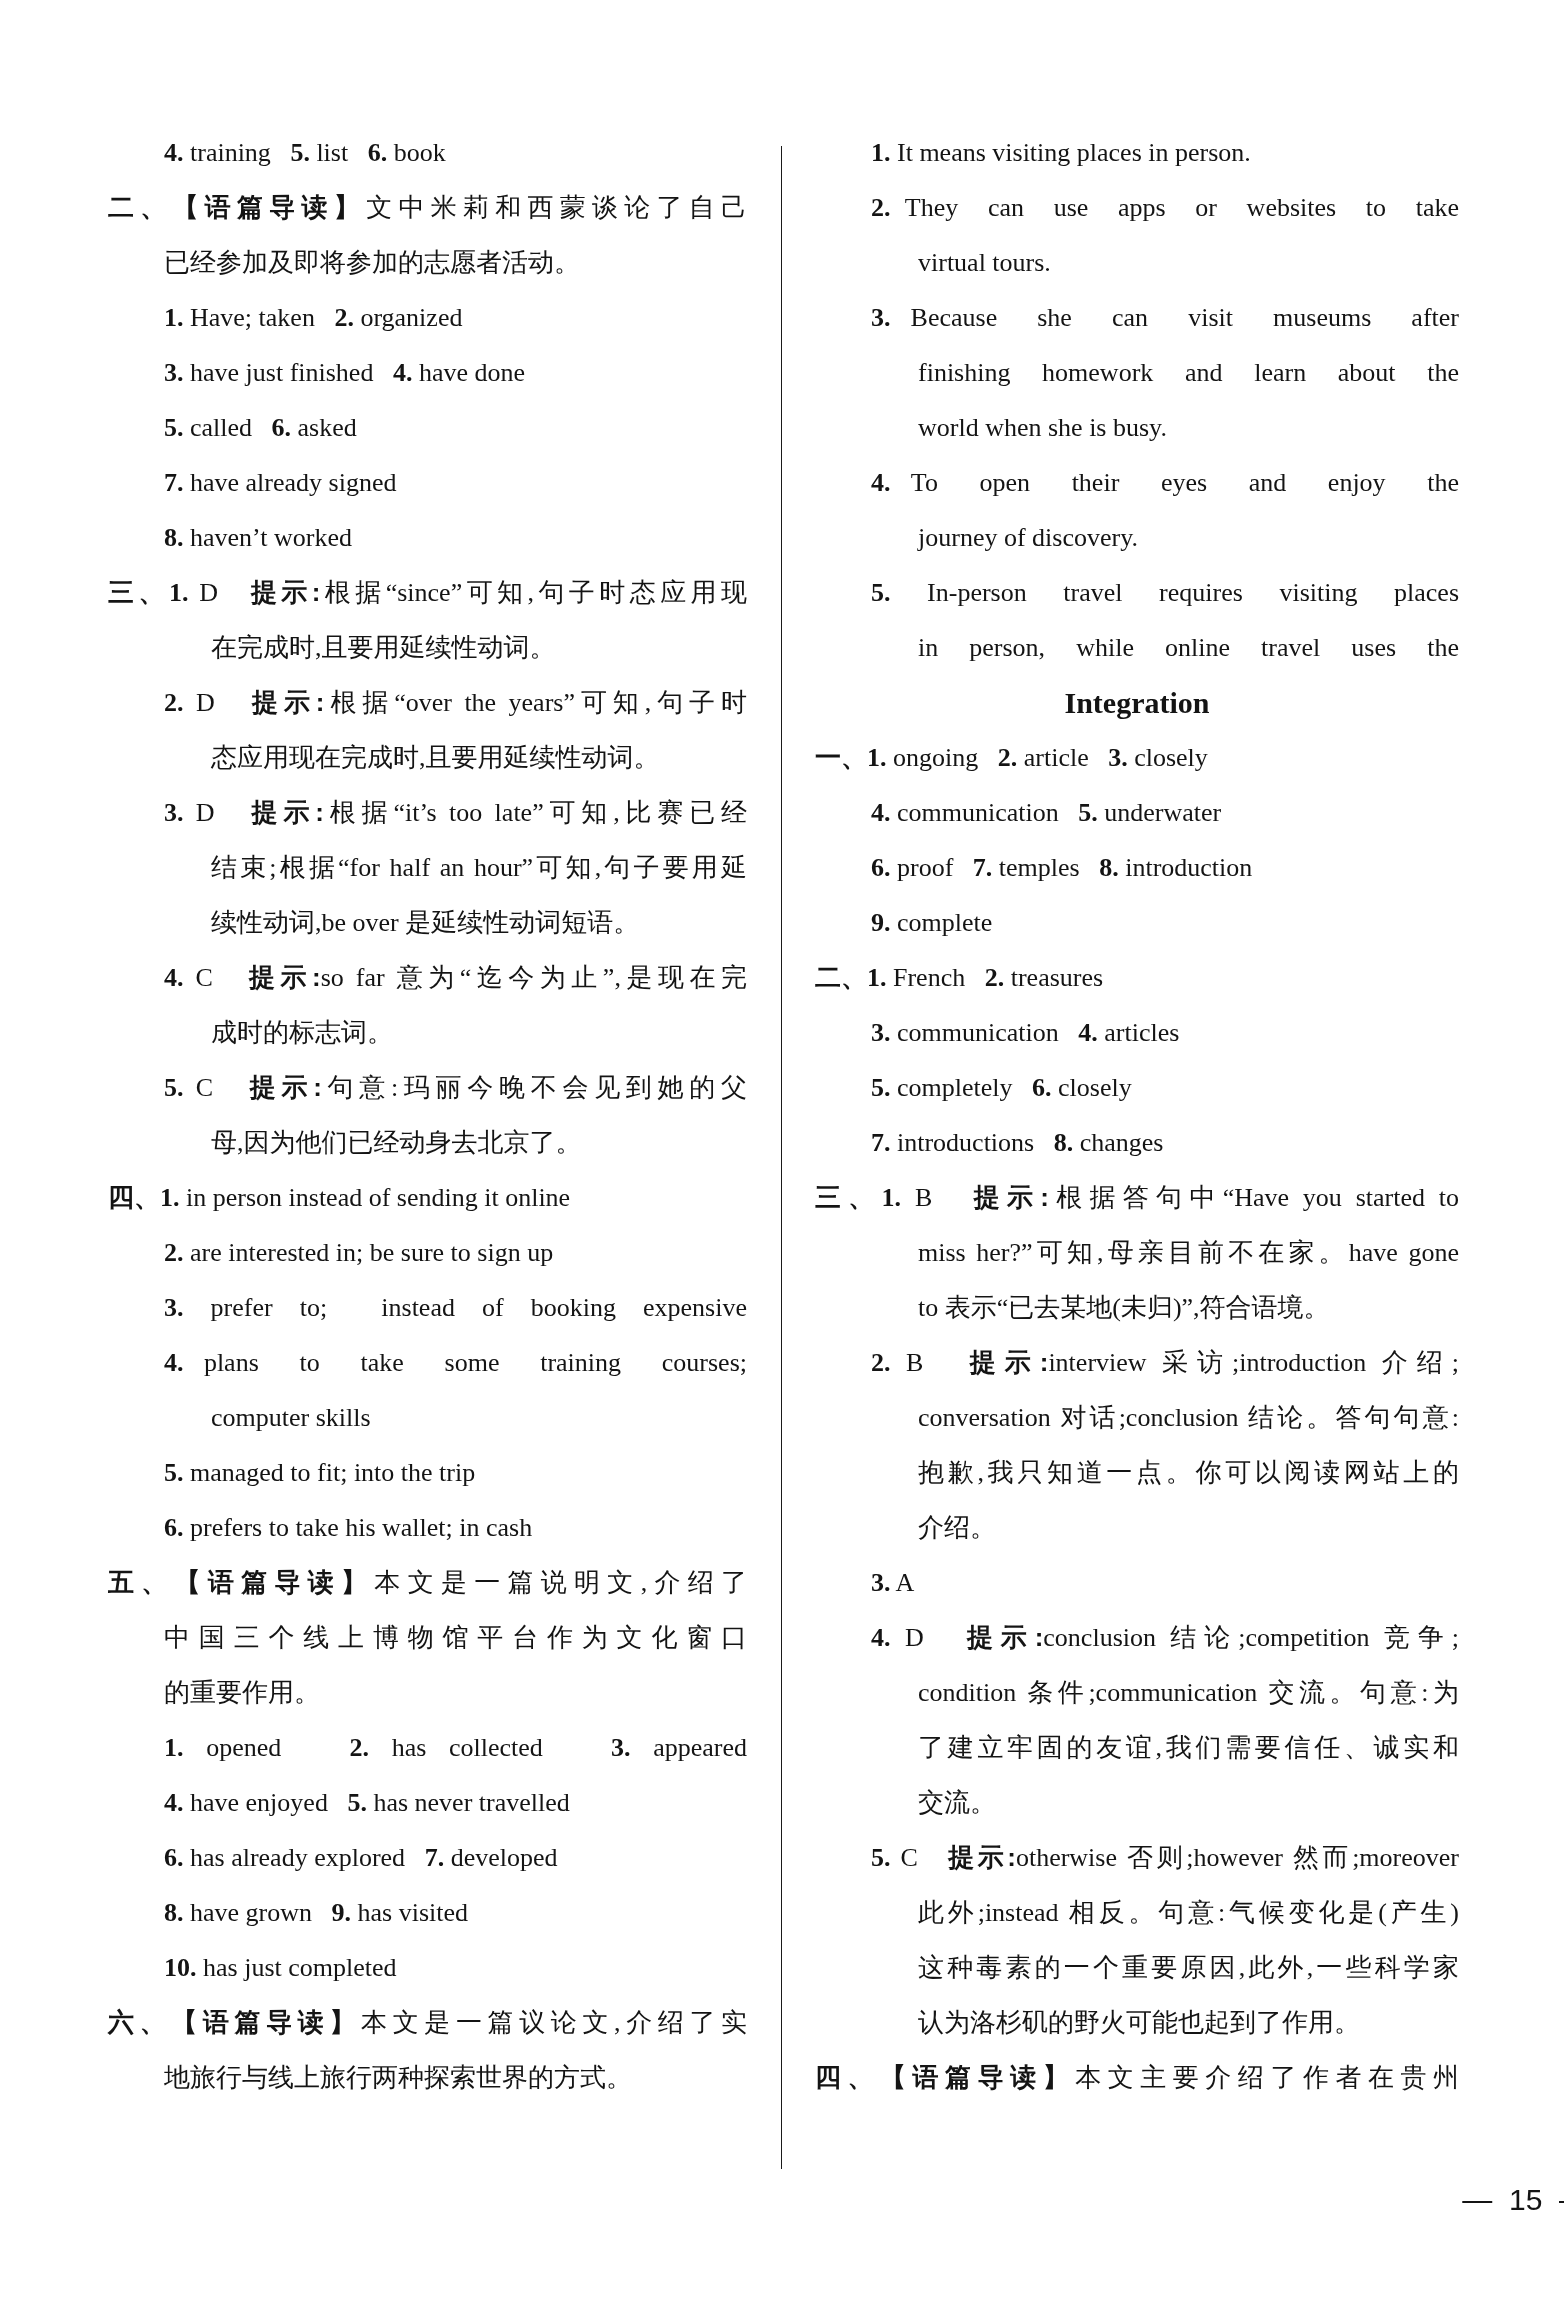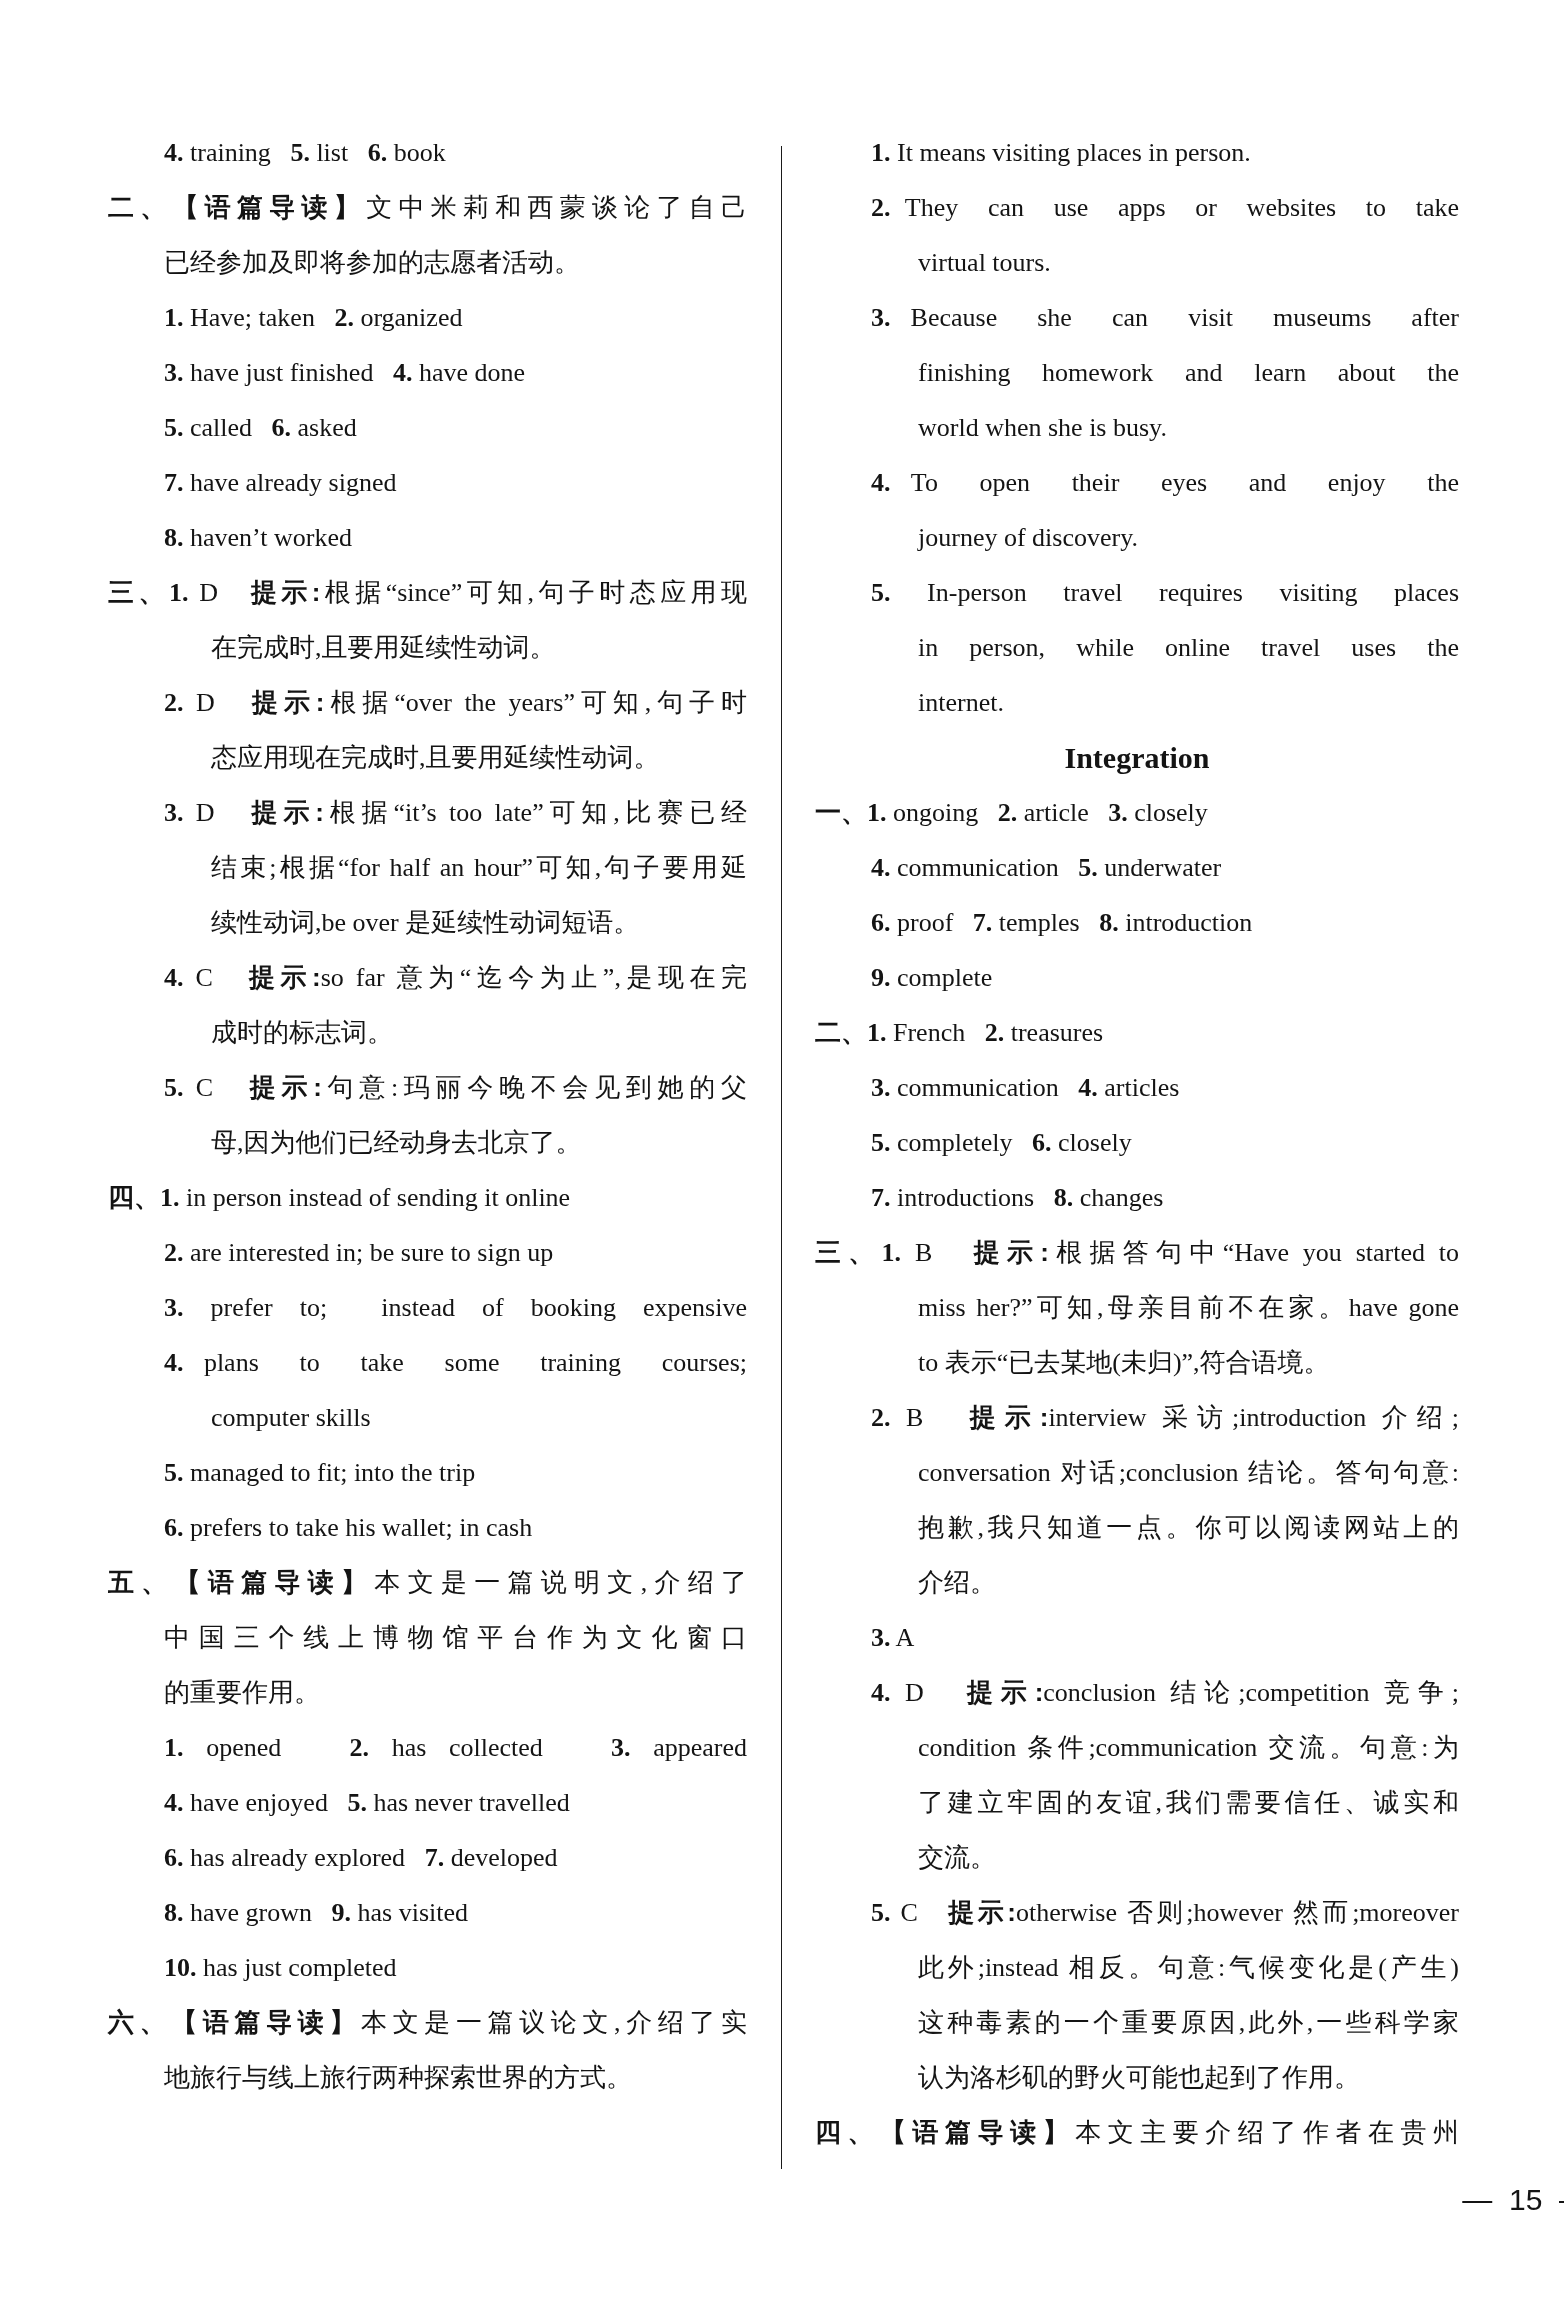--- a/index.html
+++ b/index.html
@@ -116,21 +116,20 @@
       <div class="line ind1"><span class="b">1.</span><span> It means visiting places in person.</span></div>
       <div class="line ind1 j"><span class="b">2.</span><span> They  can  use  apps  or  websites  to  take</span></div>
       <div class="line ind2"><span>virtual tours.</span></div>
       <div class="line ind1 j"><span class="b">3.</span><span> Because  she  can  visit  museums  after</span></div>
       <div class="line ind2 j"><span>finishing  homework  and  learn  about  the</span></div>
       <div class="line ind2"><span>world when she is busy.</span></div>
       <div class="line ind1 j"><span class="b">4.</span><span> To  open  their  eyes  and  enjoy  the</span></div>
       <div class="line ind2"><span>journey of discovery.</span></div>
       <div class="line ind1 j"><span class="b">5.</span><span> In-person travel requires visiting places</span></div>
       <div class="line ind2 j"><span>in  person,  while  online  travel  uses  the</span></div>
-      <div class="line ind2"><span>internet.</span></div>
       <div class="line heading"><span class="b">Integration</span></div>
       <div class="line"><span class="h">一、</span><span class="b">1.</span><span> ongoing   </span><span class="b">2.</span><span> article   </span><span class="b">3.</span><span> closely</span></div>
       <div class="line ind1"><span class="b">4.</span><span> communication   </span><span class="b">5.</span><span> underwater</span></div>
       <div class="line ind1"><span class="b">6.</span><span> proof   </span><span class="b">7.</span><span> temples   </span><span class="b">8.</span><span> introduction</span></div>
       <div class="line ind1"><span class="b">9.</span><span> complete</span></div>
       <div class="line"><span class="h">二、</span><span class="b">1.</span><span> French   </span><span class="b">2.</span><span> treasures</span></div>
       <div class="line ind1"><span class="b">3.</span><span> communication   </span><span class="b">4.</span><span> articles</span></div>
       <div class="line ind1"><span class="b">5.</span><span> completely   </span><span class="b">6.</span><span> closely</span></div>
       <div class="line ind1"><span class="b">7.</span><span> introductions   </span><span class="b">8.</span><span> changes</span></div>
       <div class="line j"><span class="h">三、</span><span class="b">1.</span><span> B   </span><span class="h">提示:</span><span>根据答句中“Have you started to</span></div>

